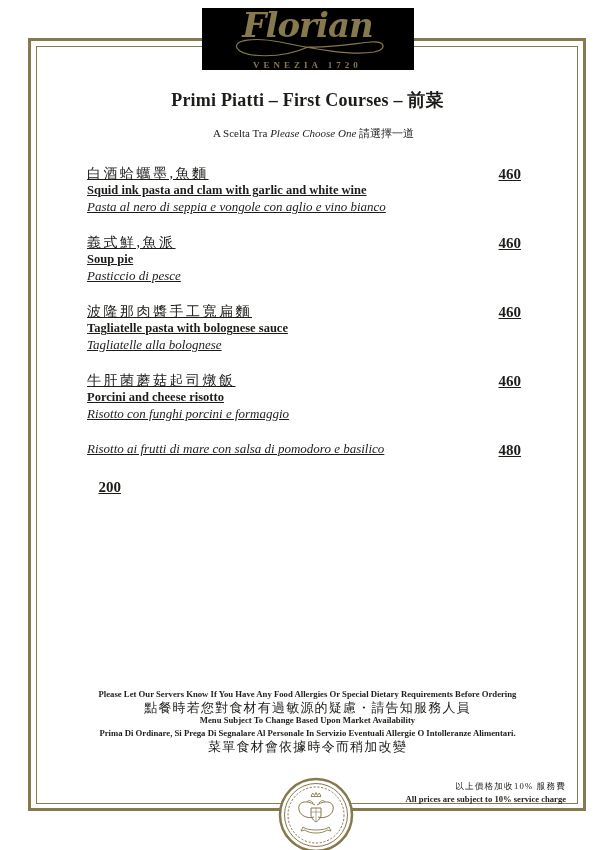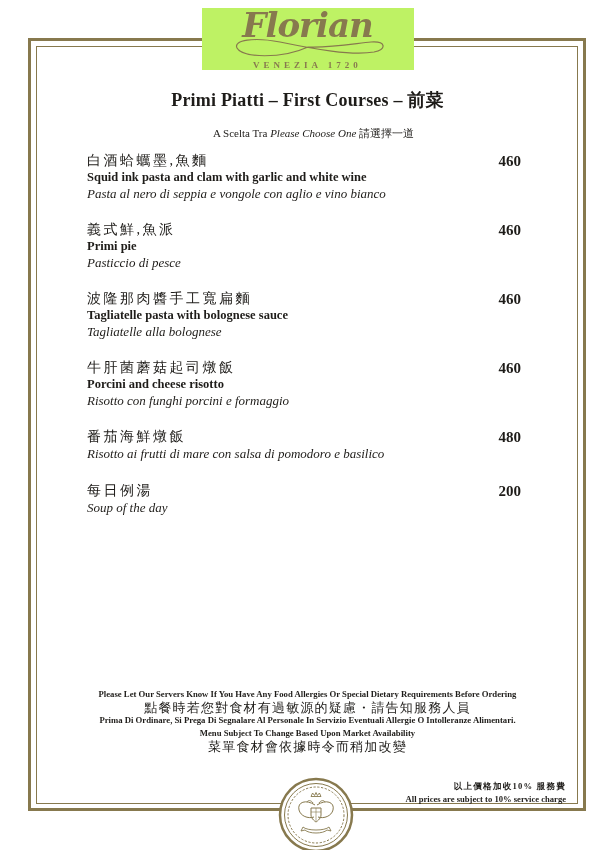--- a/index.html
+++ b/index.html
@@ -20,21 +20,21 @@
     position:absolute;left:28px;top:38px;right:29px;bottom:39px;
     border:3px solid var(--gold);
   }
   .frame-inner{
     position:absolute;left:36px;top:46px;right:37px;bottom:46px;
     border:1px solid var(--gold);
   }
   
   .logo{
     position:absolute;top:8px;left:50%;transform:translateX(-50%);
-    background:#bef264;padding:0 22px;text-align:center;z-index:3;
+    background:#000000;padding:0 22px;text-align:center;z-index:3;
   }
   .logo-name{
     font-family:"DejaVu Serif","Liberation Serif",serif;
     font-style:italic;font-weight:bold;
     font-size:34px;line-height:1.05;color:var(--gold);
     letter-spacing:-1px;
   }
   .logo-flourish{display:block;margin:-7px auto 0;}
   .logo-venezia{
     font-size:9px;letter-spacing:4px;color:var(--gold);
@@ -44,37 +44,37 @@
   .title{
     position:absolute;top:88px;left:0;right:0;text-align:center;
     font-size:18px;font-weight:bold;letter-spacing:.2px;
   }
   .subtitle{
     position:absolute;top:126px;left:12px;right:0;text-align:center;
     font-size:11px;
   }
   .subtitle .it{font-style:italic;}
   
-  .menu{position:absolute;left:87px;top:152px;width:434px;}
+  .menu{position:absolute;left:87px;top:165px;width:434px;text-decoration:underline;}
   .menu-item{
     display:flex;justify-content:space-between;align-items:flex-start;
     margin-bottom:19px;
   }
   .dish-cjk{font-size:14px;letter-spacing:2.5px;line-height:1.3;}
   .dish-en{font-size:12.5px;font-weight:bold;line-height:1.25;}
   .dish-it{font-size:13px;font-style:italic;line-height:1.25;}
   .dish-en:empty{display:none;}
   .price{font-size:15px;font-weight:bold;padding-top:1px;min-width:34px;text-align:right;}
   
   .footer{position:absolute;top:688px;left:40px;right:40px;text-align:center;}
   .f-bold{font-size:8.7px;font-weight:bold;line-height:13px;}
   .f-cjk{font-size:13px;line-height:13px;letter-spacing:1.2px;}
   
   .service-note{position:absolute;top:779px;right:49px;text-align:right;z-index:3;}
-  .service-cjk{font-size:8.6px;line-height:14px;letter-spacing:1.2px;font-weight:bold;}
+  .service-cjk{font-size:8.6px;line-height:14px;letter-spacing:1.2px;font-weight:normal;}
   .service-en{font-size:8.6px;line-height:13px;font-weight:bold;}
   
   .crest{position:absolute;left:276px;top:775px;z-index:2;line-height:0;}
 </style>
 </head>
 <body>
 
 <div class="frame-outer"></div>
 <div class="frame-inner"></div>
 
@@ -98,21 +98,21 @@
       <div class="dish-cjk">白酒蛤蠣墨,魚麵</div>
       <div class="dish-en">Squid ink pasta and clam with garlic and white wine</div>
       <div class="dish-it">Pasta al nero di seppia e vongole con aglio e vino bianco</div>
     </div>
     <div class="price">460</div>
   </div>
 
   <div class="menu-item">
     <div>
       <div class="dish-cjk">義式鮮,魚派</div>
-      <div class="dish-en">Primi pie</div>
+      <div class="dish-en">Soup pie</div>
       <div class="dish-it">Pasticcio di pesce</div>
     </div>
     <div class="price">460</div>
   </div>
 
   <div class="menu-item">
     <div>
       <div class="dish-cjk">波隆那肉醬手工寬扁麵</div>
       <div class="dish-en">Tagliatelle pasta with bolognese sauce</div>
       <div class="dish-it">Tagliatelle alla bolognese</div>
@@ -124,42 +124,36 @@
     <div>
       <div class="dish-cjk">牛肝菌蘑菇起司燉飯</div>
       <div class="dish-en">Porcini and cheese risotto</div>
       <div class="dish-it">Risotto con funghi porcini e formaggio</div>
     </div>
     <div class="price">460</div>
   </div>
 
   <div class="menu-item">
     <div>
-      <div class="dish-cjk">番茄海鮮燉飯</div>
       <div class="dish-it">Risotto ai frutti di mare con salsa di pomodoro e basilico</div>
     </div>
     <div class="price">480</div>
   </div>
 
   <div class="menu-item">
-    <div>
-      <div class="dish-cjk">每日例湯</div>
-
-      <div class="dish-it">Soup of the day</div>
-    </div>
     <div class="price">200</div>
   </div>
 
 </div>
 
 <div class="footer">
   <div class="f-bold">Please Let Our Servers Know If You Have Any Food Allergies Or Special Dietary Requirements Before Ordering</div>
   <div class="f-cjk">點餐時若您對食材有過敏源的疑慮・請告知服務人員</div>
+  <div class="f-bold">Menu Subject To Change Based Upon Market Availability</div>
   <div class="f-bold">Prima Di Ordinare, Si Prega Di Segnalare Al Personale In Servizio Eventuali Allergie O Intolleranze Alimentari.</div>
-  <div class="f-bold">Menu Subject To Change Based Upon Market Availability</div>
   <div class="f-cjk">菜單食材會依據時令而稍加改變</div>
 </div>
 
 <div class="service-note">
   <div class="service-cjk">以上價格加收10% 服務費</div>
   <div class="service-en">All prices are subject to 10% service charge</div>
 </div>
 
 <div class="crest">
   <svg width="80" height="80" viewBox="0 0 80 80">

